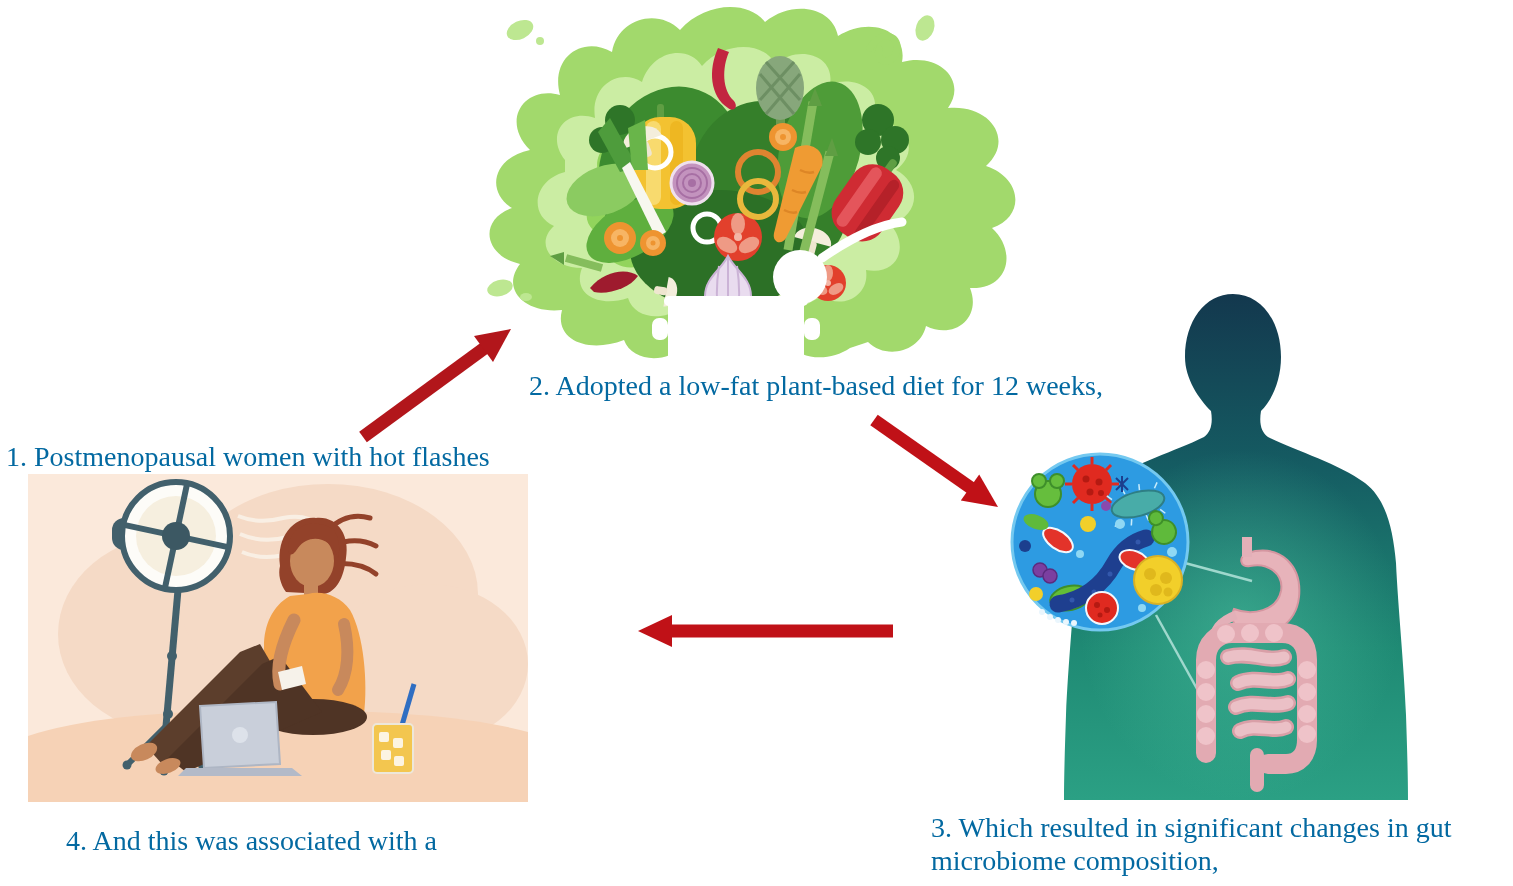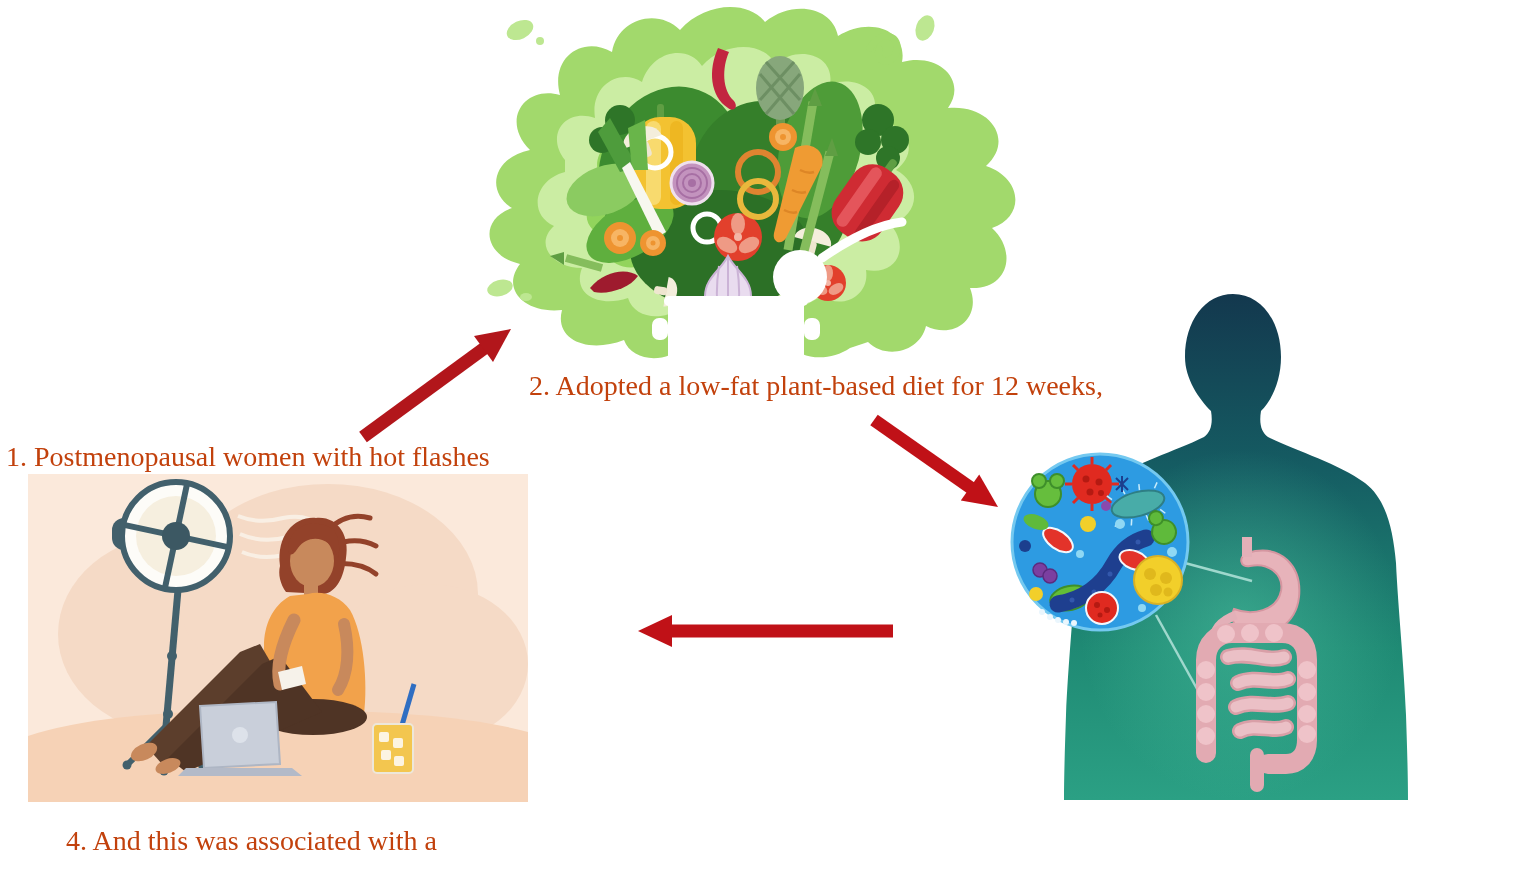--- a/index.html
+++ b/index.html
@@ -1,20 +1,20 @@
 <!DOCTYPE html>
 <html><head>
 <meta charset="utf-8">
 <style>
   html,body{margin:0;padding:0;background:#ffffff;}
   .canvas{
     position:relative;width:1513px;height:886px;background:#ffffff;overflow:hidden;
     font-family:"Liberation Serif","DejaVu Serif",serif;color:#141414;
   }
-  .caption{position:absolute;font-size:28px;line-height:33px;white-space:nowrap;color:#c2410c;}
+  .caption{position:absolute;font-size:28px;line-height:33px;white-space:nowrap;color:#0369a1;}
   .caption.center{text-align:center;}
   svg{position:absolute;display:block;}
   .arrows{pointer-events:none;}
 </style>
 </head>
 <body>
 
 <div class="canvas">
 
   <svg class="veg" style="left:470px;top:0;" width="580" height="372" viewBox="0 0 580 372" aria-label="vegetables-bursting-from-cooking-pot">
@@ -407,20 +407,22 @@
 
   <div class="caption center" style="left:416px;top:369px;width:800px;">
     <span>2. Adopted a low-fat plant-based diet for 12 weeks,</span>
   </div>
 
   <div class="caption" style="left:6px;top:440px;">
     <span>1. Postmenopausal women with hot flashes</span>
   </div>
 
   <div class="caption" style="left:931px;top:811px;">
+    <div>3. Which resulted in significant changes in gut</div>
+    <div>microbiome composition,</div>
   </div>
 
   <div class="caption" style="left:66px;top:824px;">
     <div>4. And this was associated with a</div>
   </div>
 
   <svg class="arrows" style="left:0;top:0;" width="1513" height="886" viewBox="0 0 1513 886">
     <g>
       <line x1="363" y1="437" x2="486" y2="347" stroke="#B2161B" stroke-width="13"></line>
       <polygon points="511,329 493,362 474,336" fill="#B2161B"></polygon>

